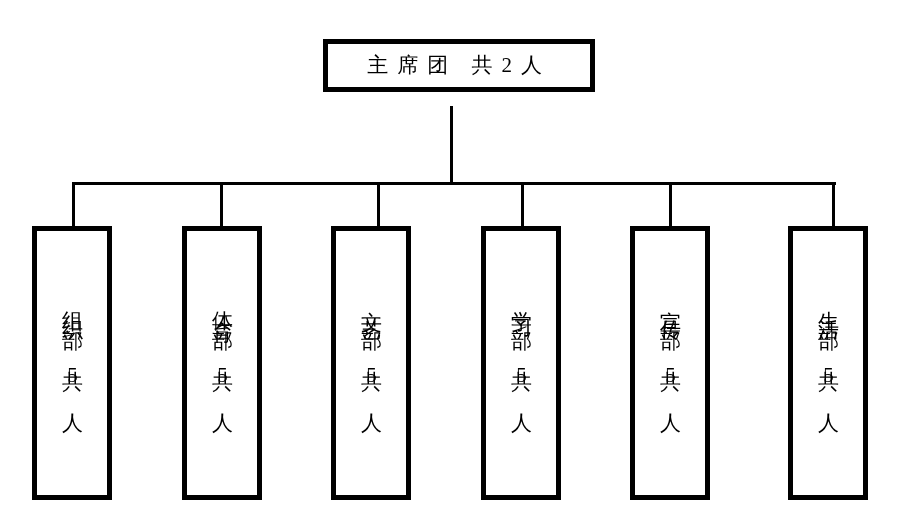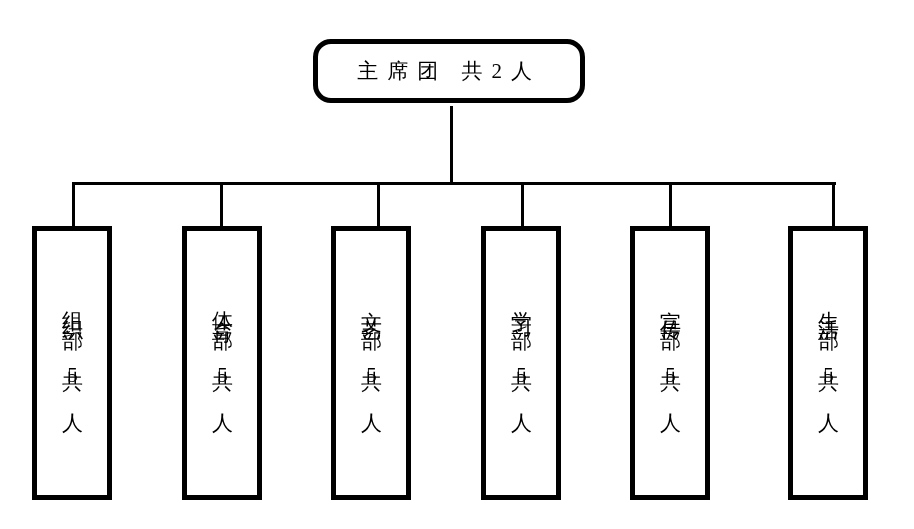--- a/index.html
+++ b/index.html
@@ -15,22 +15,22 @@
   .node {
     position: absolute;
     box-sizing: border-box;
     border: 5px solid #000000;
     background: #ffffff;
     display: flex;
     align-items: center;
     justify-content: center;
   }
   .root-box {
-    left: 313px; top: 39px;
-    width: 272px; height: 64px; border-radius: 18px;
+    left: 323px; top: 39px;
+    width: 272px; height: 53px;
   }
   .root-label {
     font-size: 21px;
     letter-spacing: 9px;
     white-space: pre;
     line-height: 1;
   }
   .dept-box {
     top: 226px;
     width: 80px; height: 274px;

